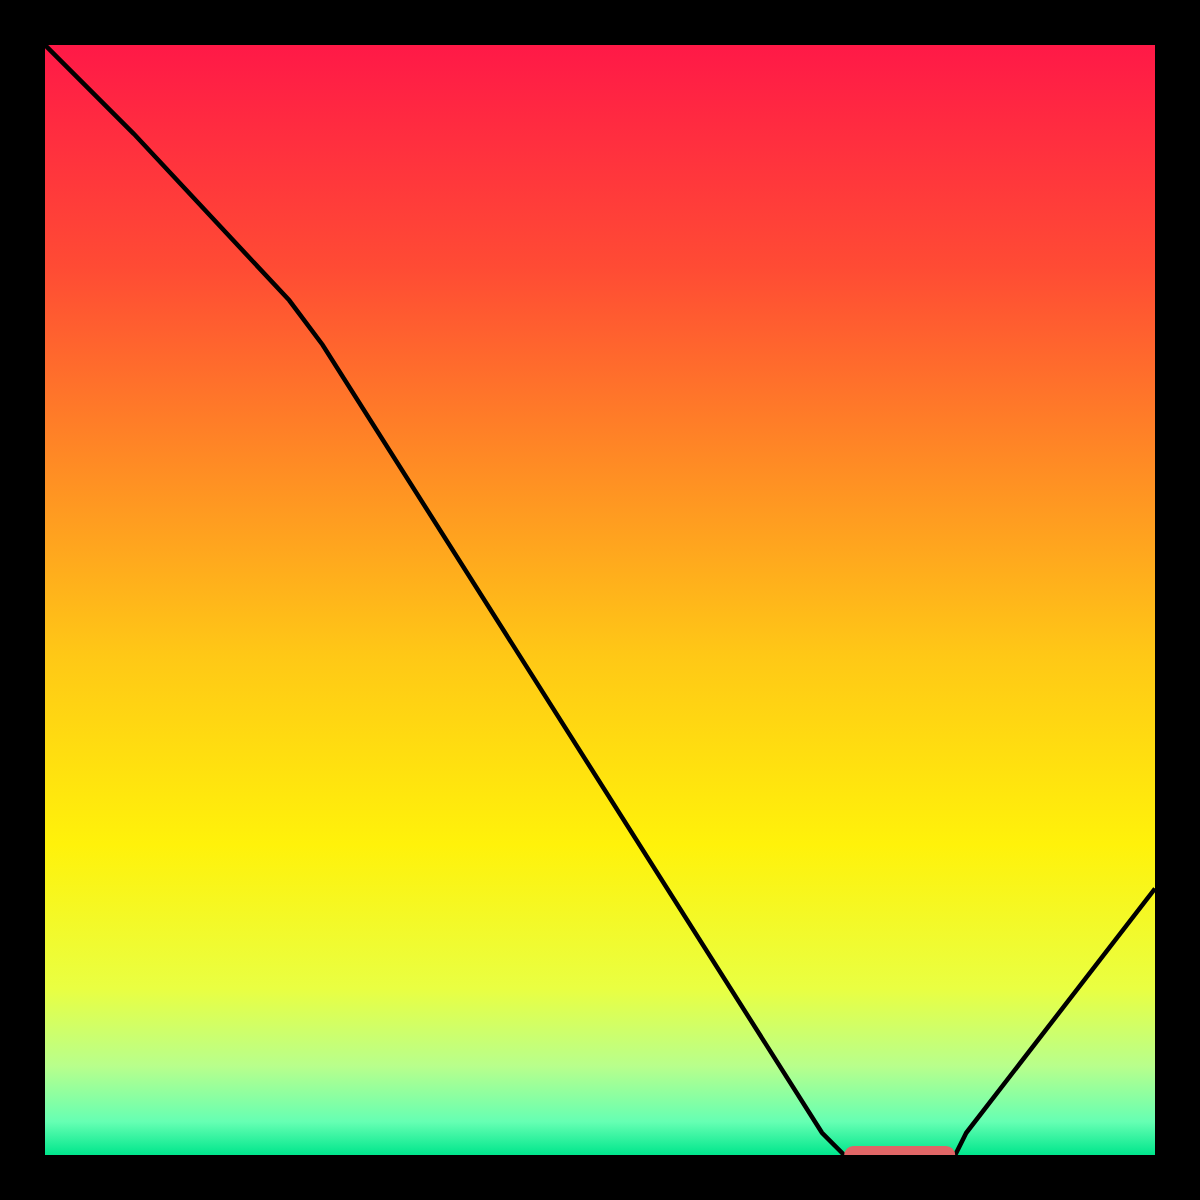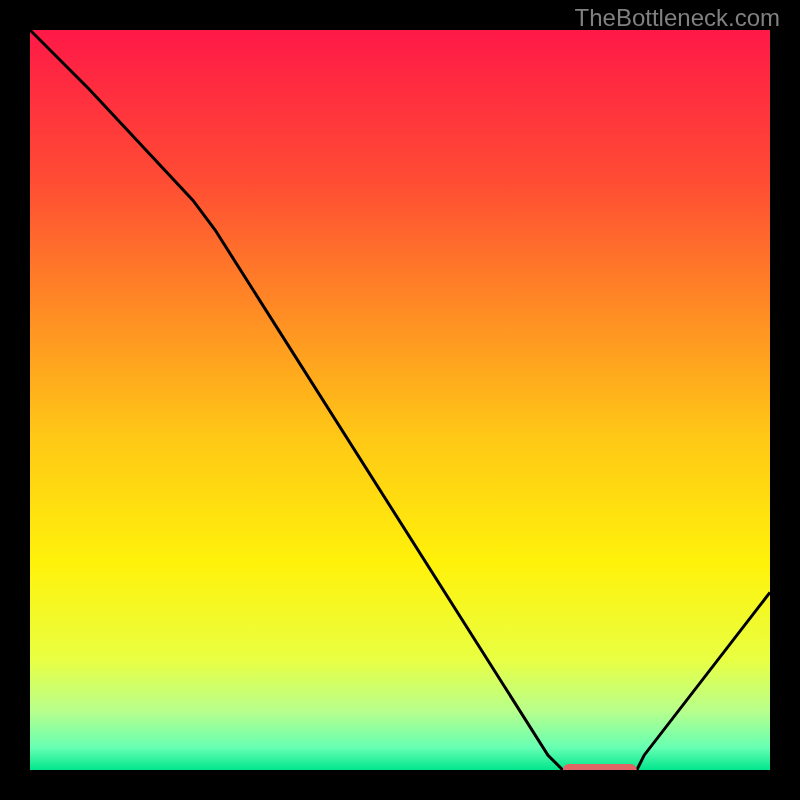--- a/index.html
+++ b/index.html
@@ -35,21 +35,20 @@
   }
   svg {
     display: block;
   }
 </style>
 </head>
 <body>
 
 <div class="container">
 
-  <div class="watermark">TheBottleneck.com</div>
 
   <div class="plot-area">
     <svg id="chart-svg" width="740" height="740" viewBox="0 0 740 740">
       <defs>
         <linearGradient id="bg-grad" x1="0" y1="0" x2="0" y2="1">
             <stop offset="0%" stop-color="#ff1947"></stop>
             <stop offset="20%" stop-color="#ff4b34"></stop>
             <stop offset="38%" stop-color="#ff8c24"></stop>
             <stop offset="55.00000000000001%" stop-color="#ffc816"></stop>
             <stop offset="72%" stop-color="#fff20a"></stop>

